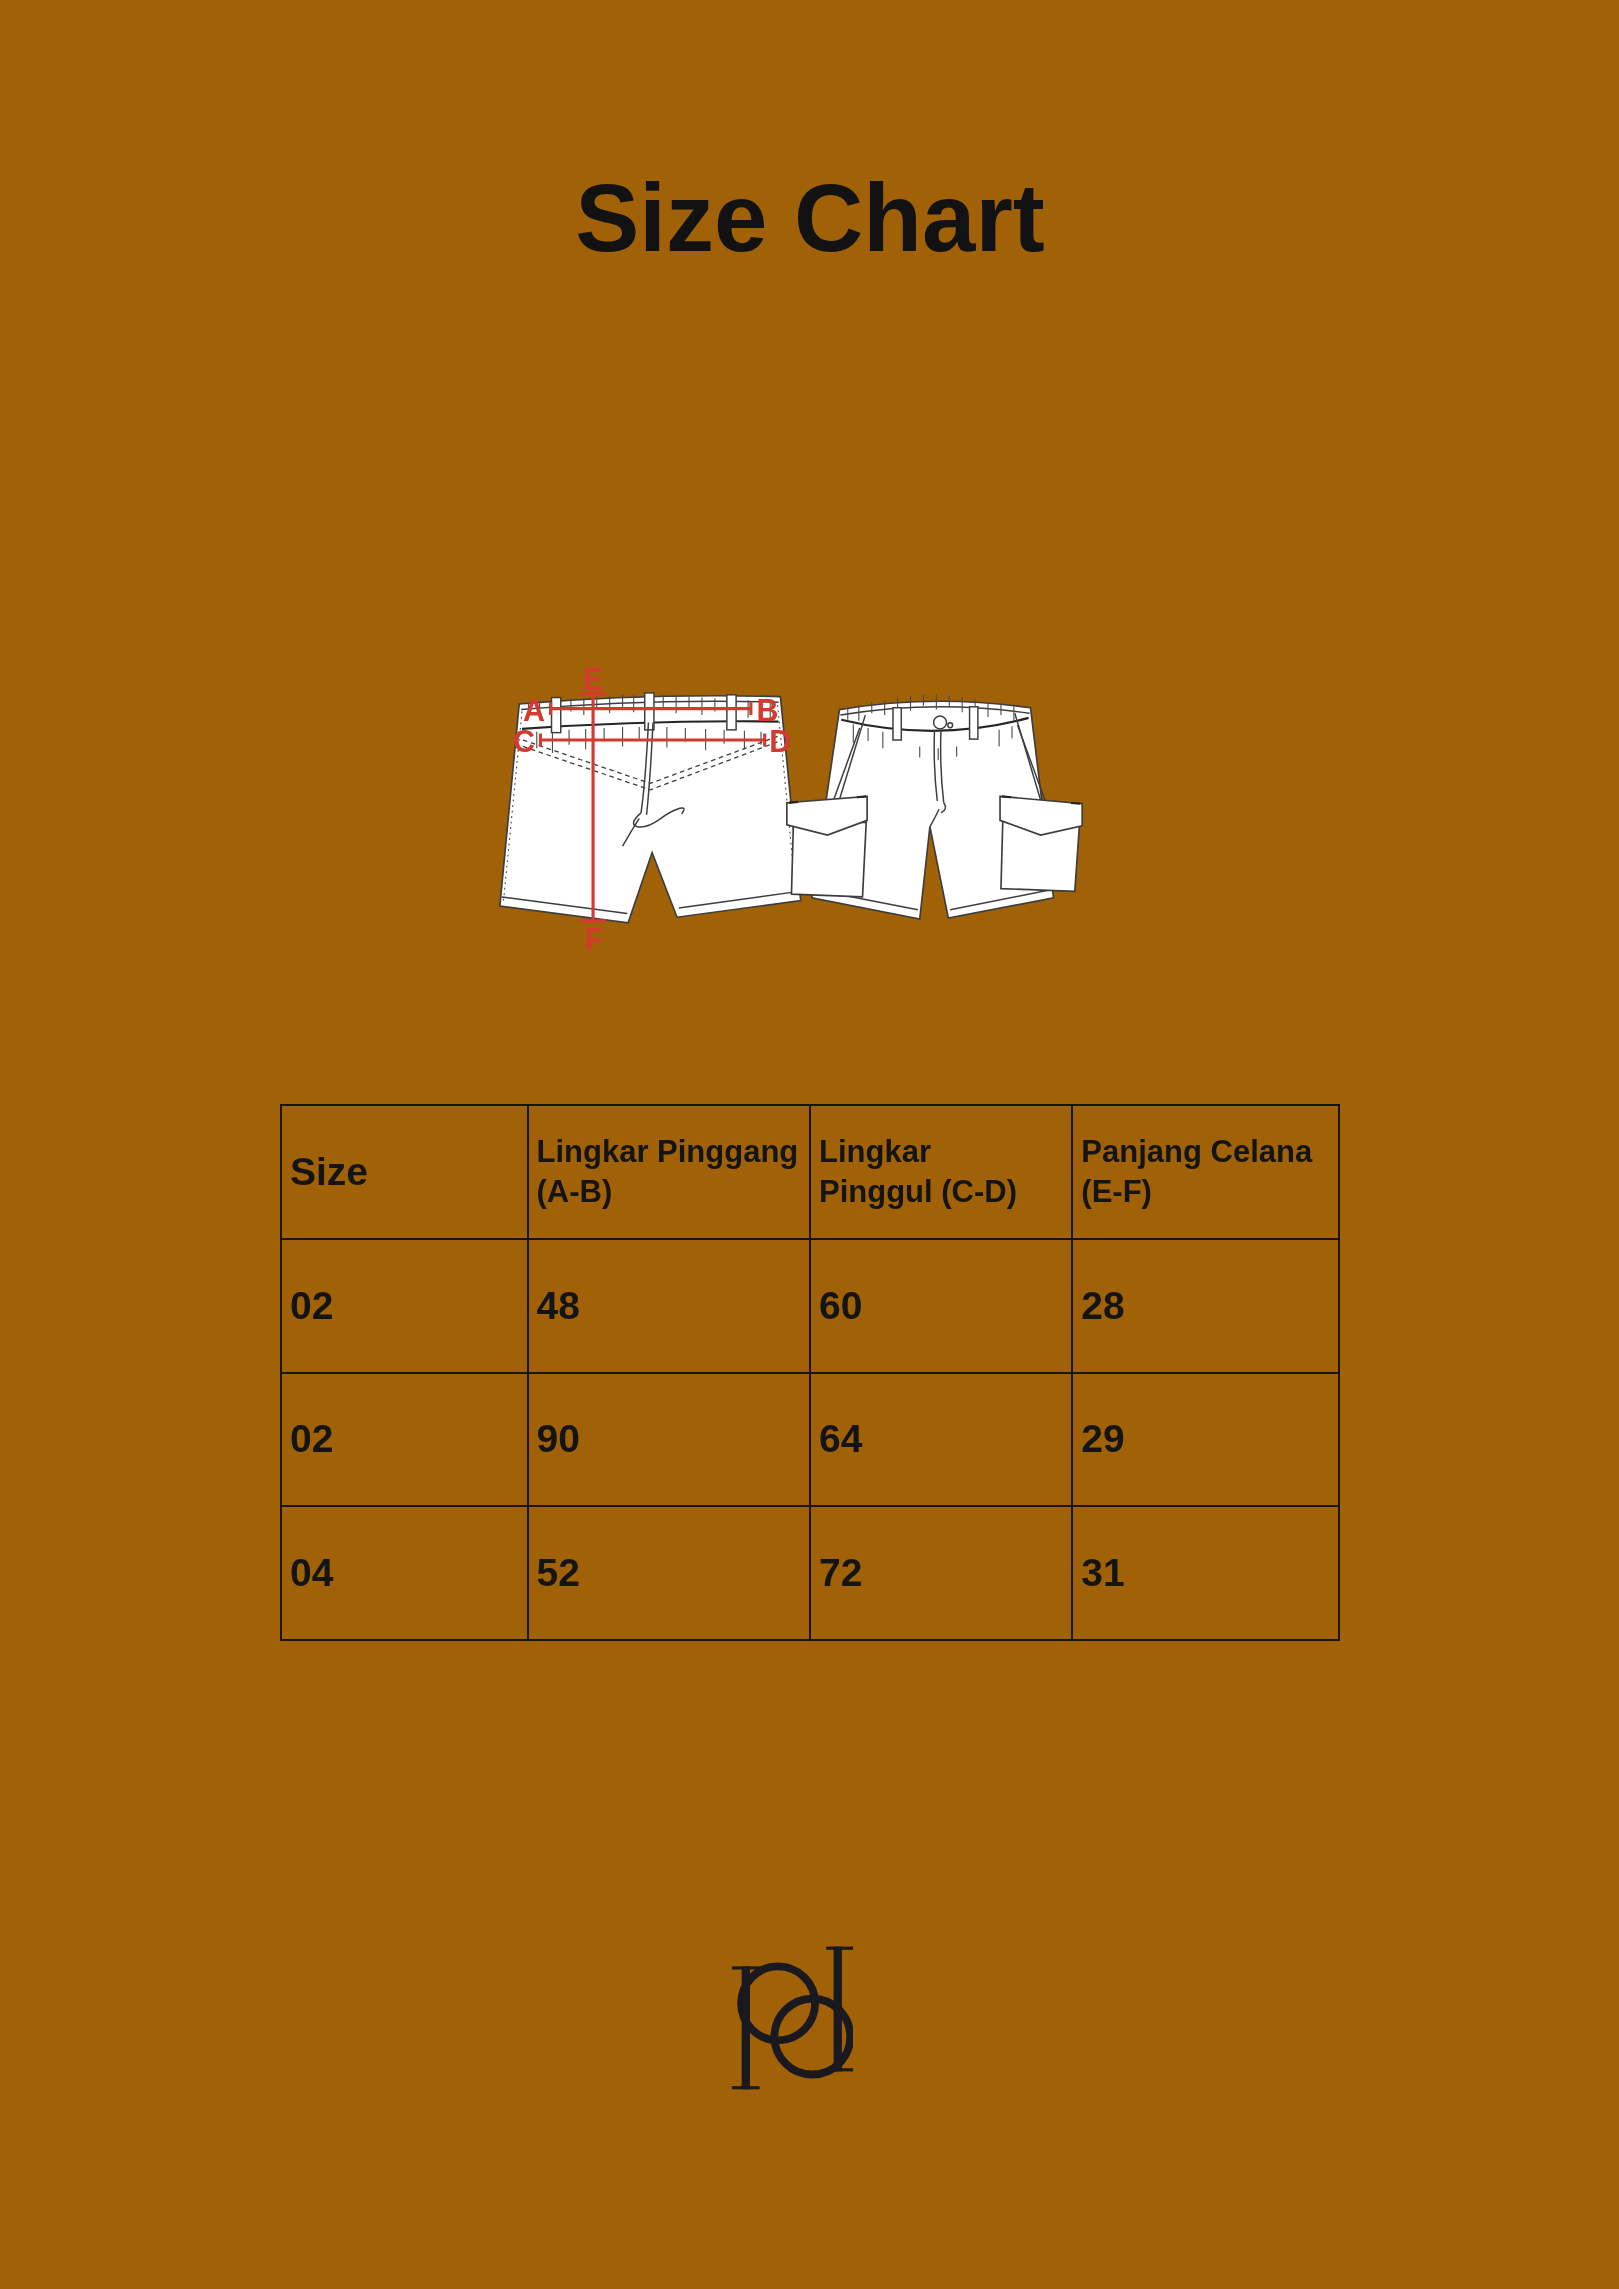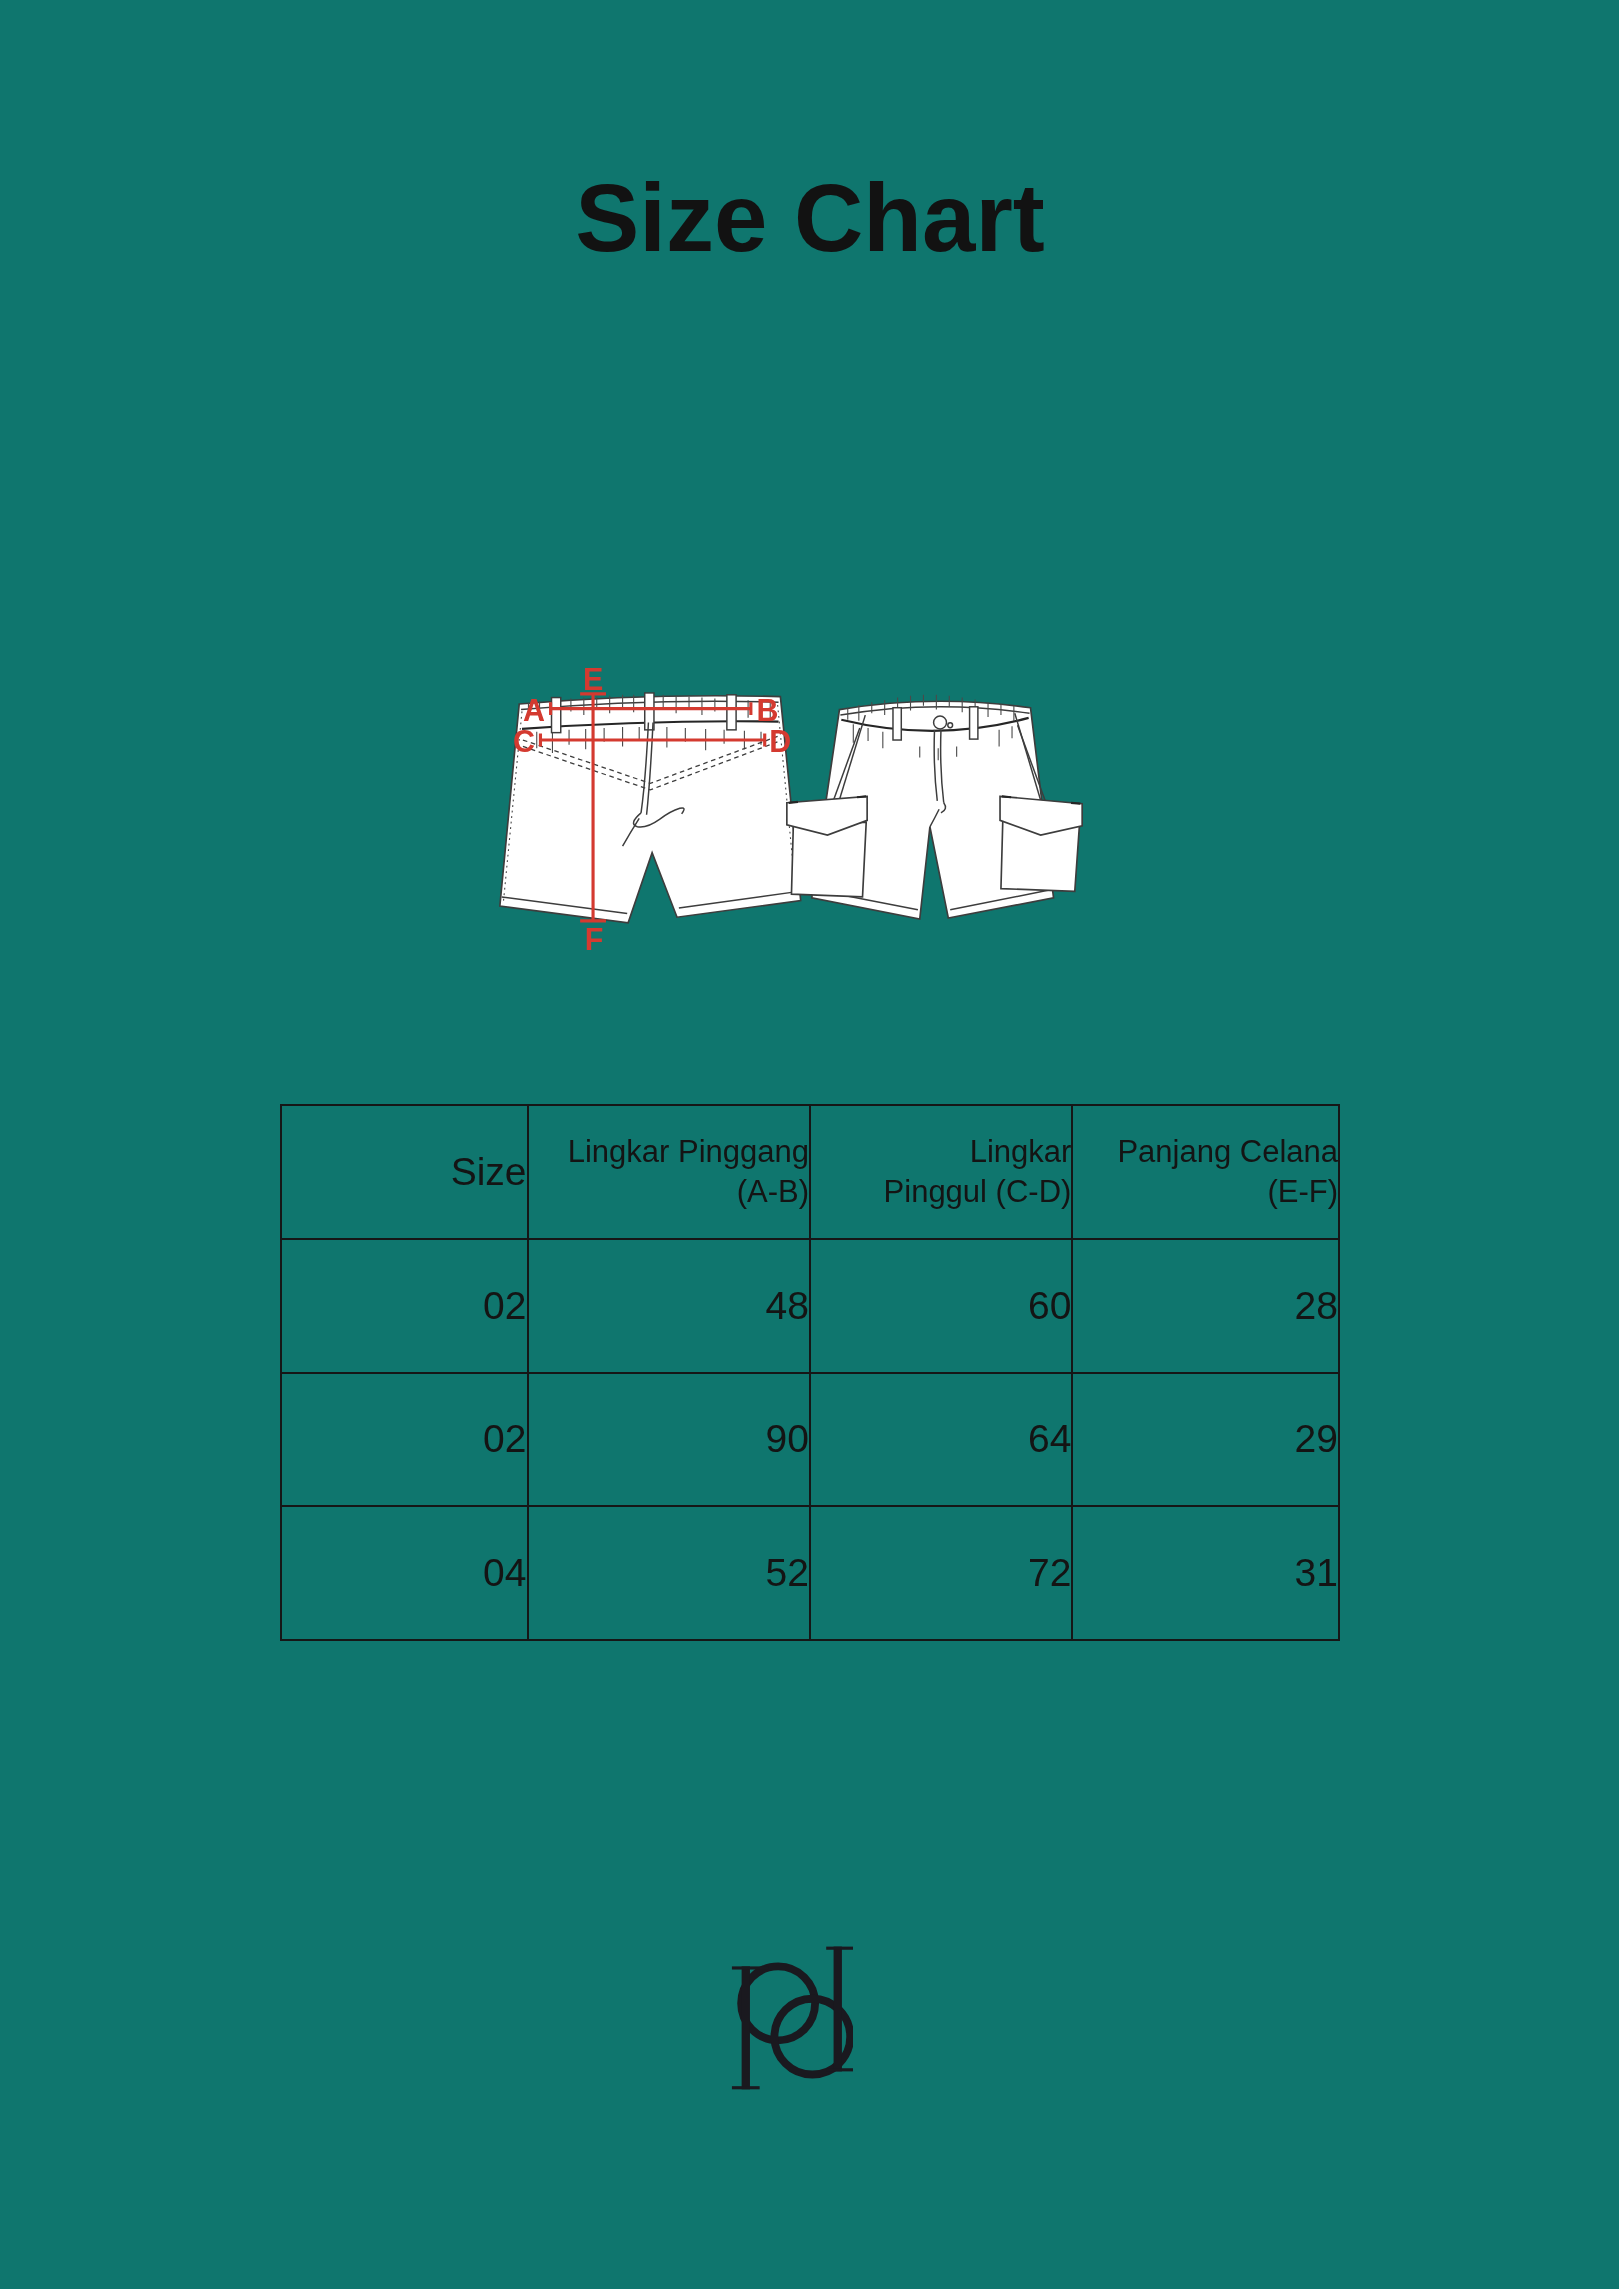--- a/index.html
+++ b/index.html
@@ -1,20 +1,20 @@
 <!DOCTYPE html>
 <html style="font-size:14.8px"><head>
 <meta charset="utf-8">
 <style>
   html,body{margin:0;padding:0;background:#e8e8e8;}
   .page{
     position:relative;
     width:1620px;height:2290px;
     margin:0 auto;
-    background:#0f766e;
+    background:#a16207;
     overflow:hidden;
     font-family:"Liberation Sans","DejaVu Sans",sans-serif;
     color:#141414;
   }
   .title{
     position:absolute;left:0;top:170px;width:100%;
     text-align:center;
     font-size:96px;font-weight:700;line-height:1;
     color:#121212;
     letter-spacing:0px;
@@ -42,23 +42,23 @@
     fill:#d43a30;font-family:"Liberation Sans","DejaVu Sans",sans-serif;
     font-size:33px;font-weight:700;
   }
   .size-table{
     position:absolute;left:280px;top:1104px;
     width:1060px;height:537px;
     border-collapse:collapse;table-layout:fixed;
   }
   .size-table th,.size-table td{
     border:2.8px solid #161616;
-    text-align:right;vertical-align:middle;
-    font-weight:400;color:#141414;
-    padding:0;
+    text-align:left;vertical-align:middle;
+    font-weight:700;color:#141414;
+    padding:8px;
   }
   .size-table tr{height:107px;}
   .size-table th{font-size:31px;line-height:1.3;}
   .size-table th.size-col{font-size:39px;}
   .size-table td{font-size:39px;}
   .col-1{width:23.3%;} .col-2{width:26.7%;} .col-3{width:24.8%;} .col-4{width:25.2%;}
   .hdr-line{display:block;}
   .hdr-line:empty{display:none;}
   .logo{
     position:absolute;left:731px;top:1945px;width:122px;height:150px;

